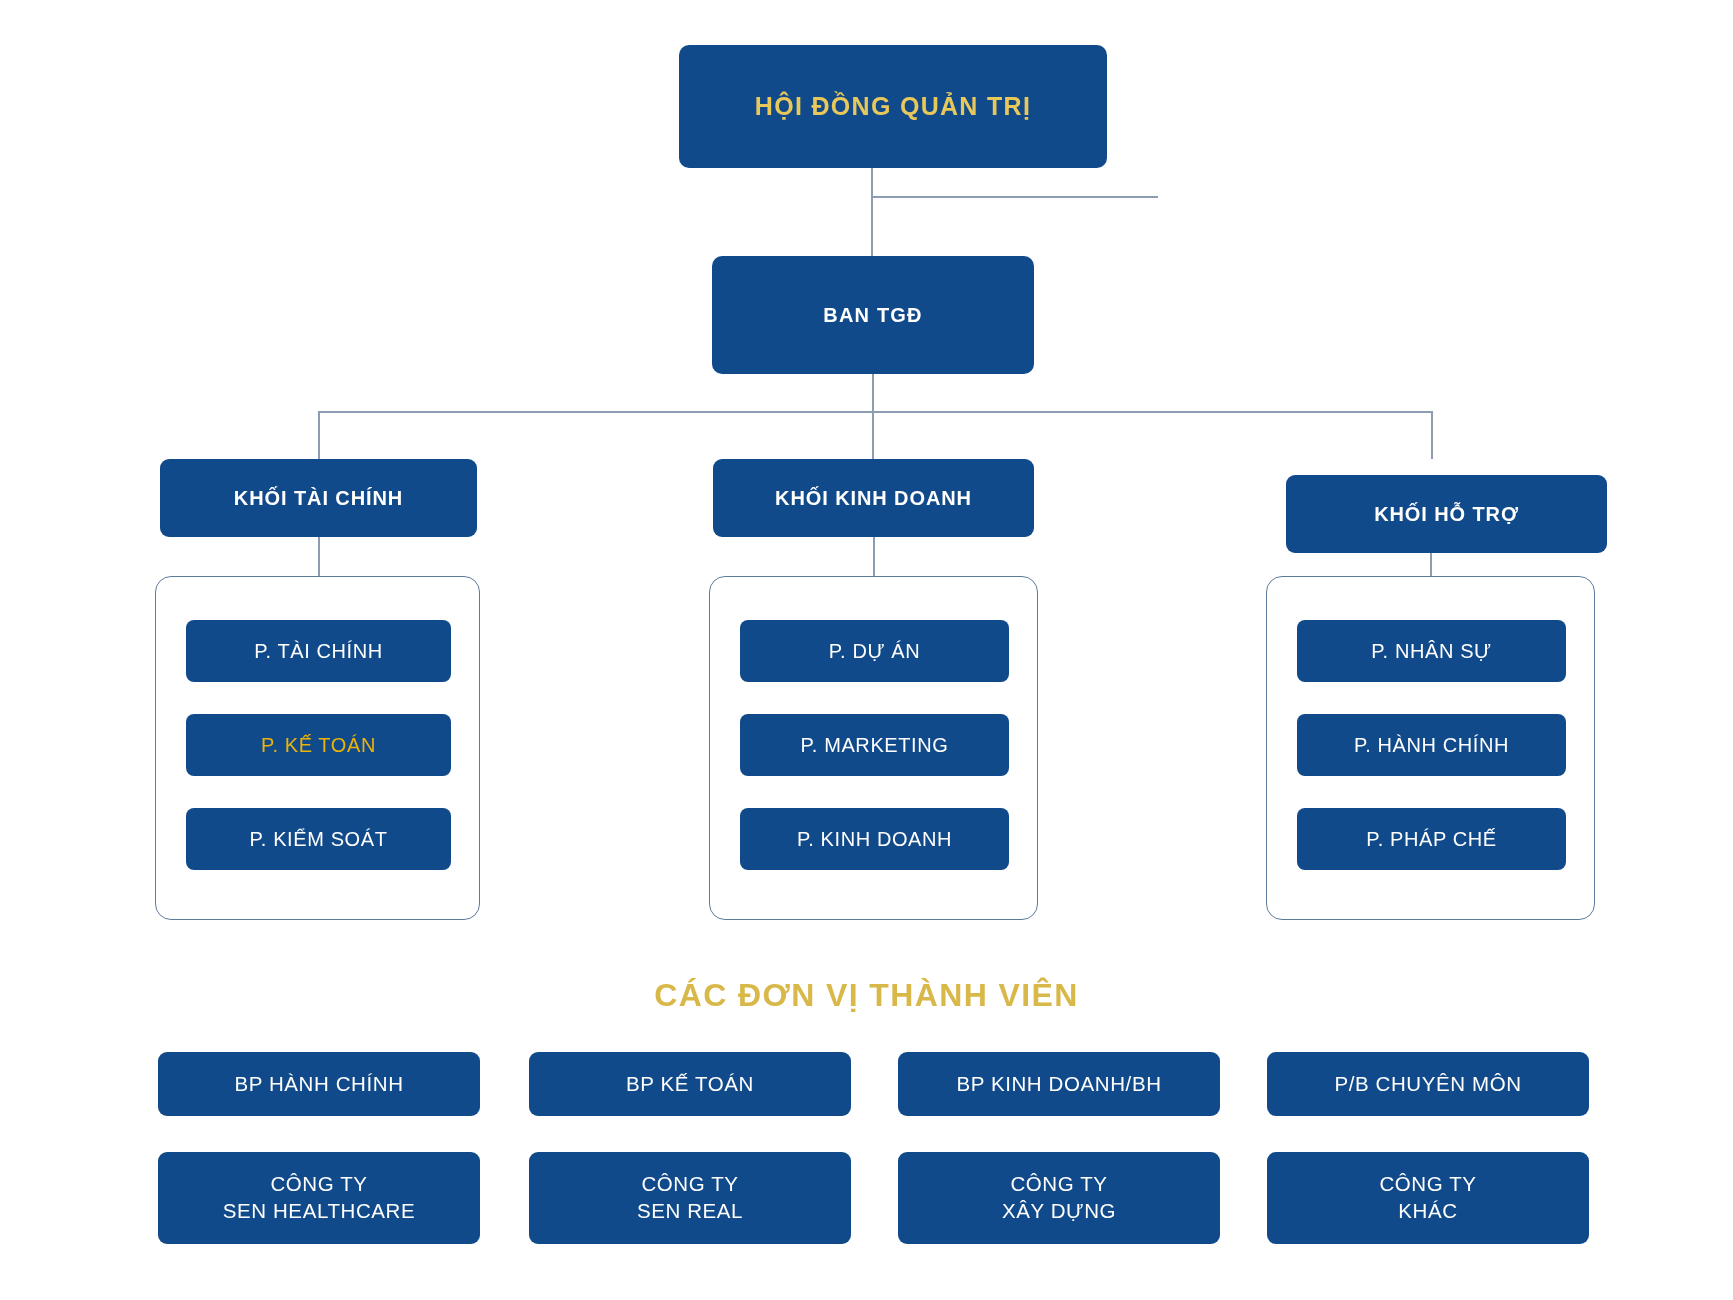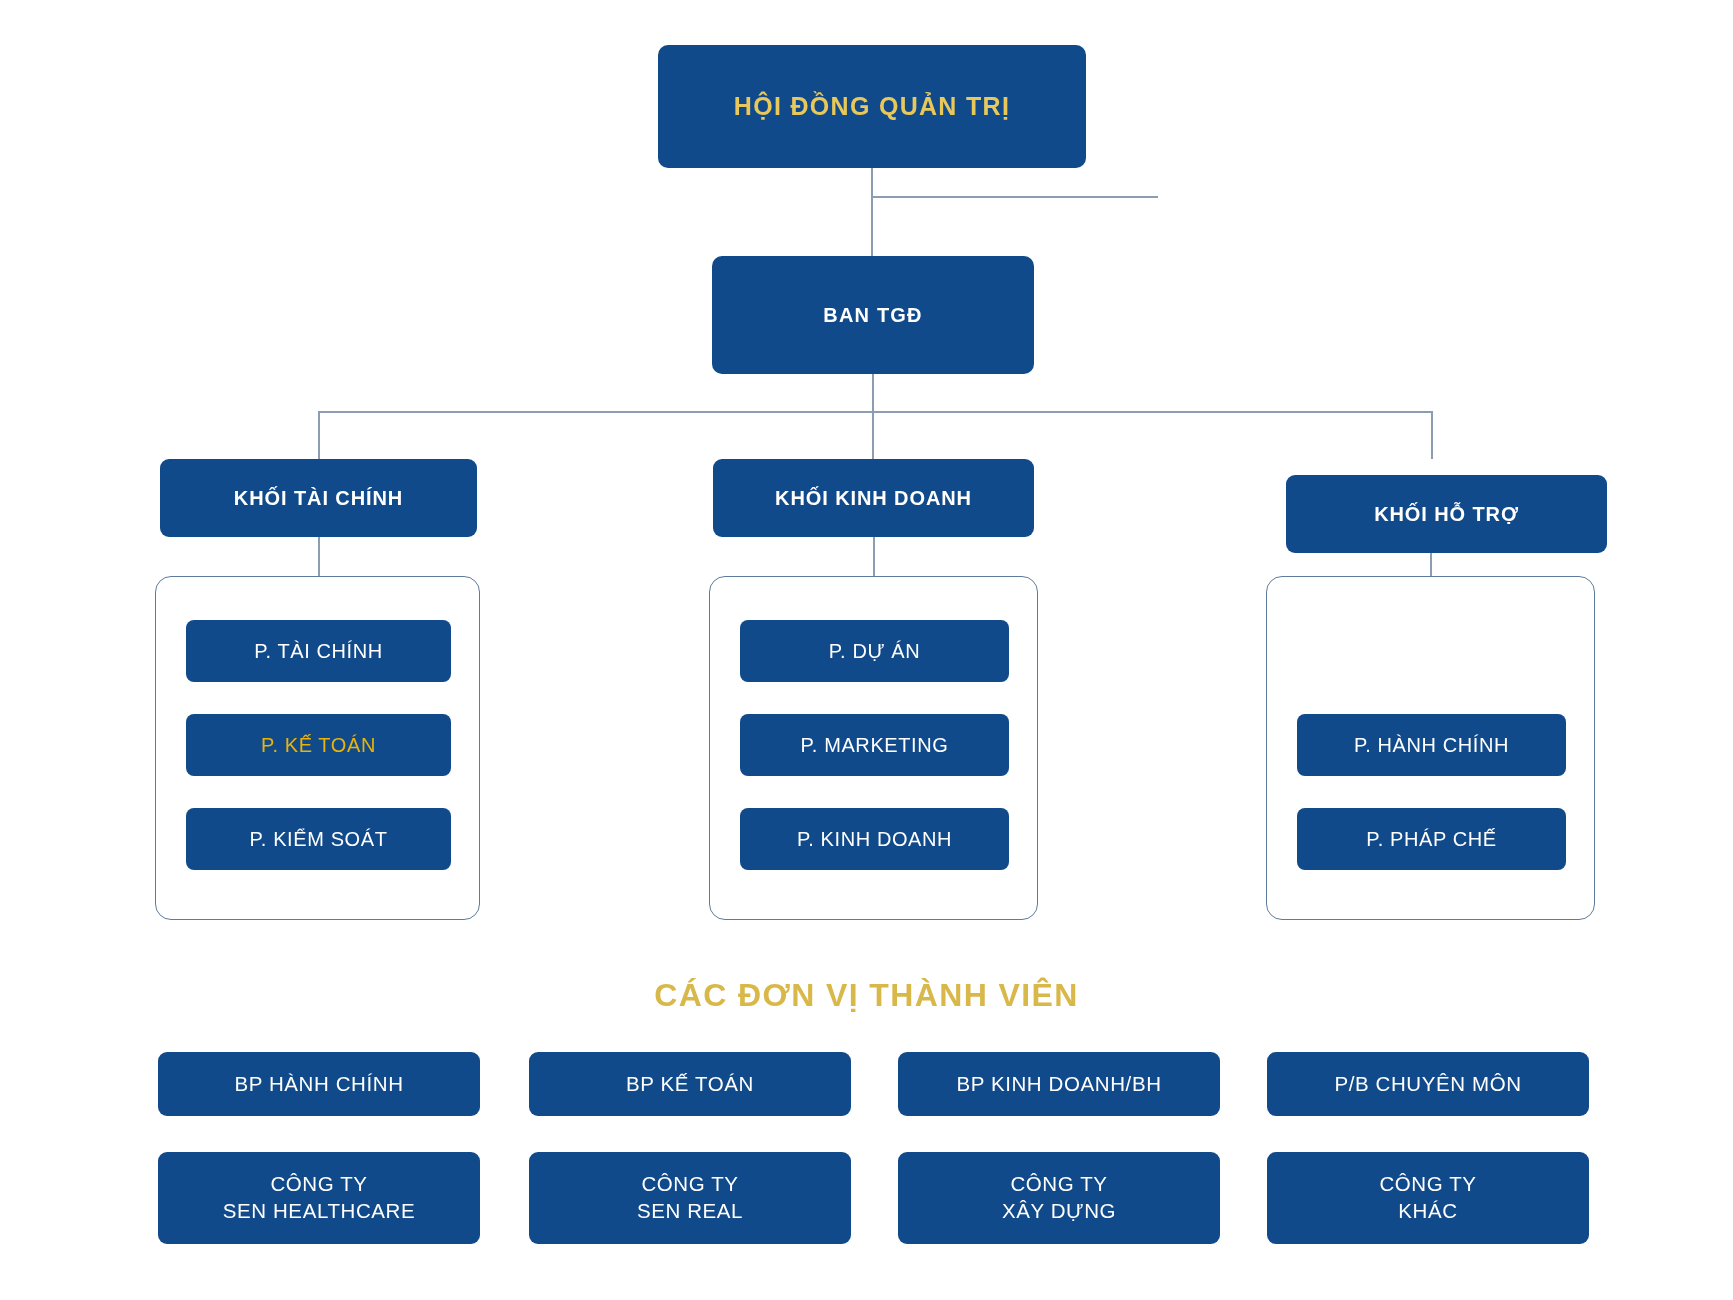--- a/index.html
+++ b/index.html
@@ -29,21 +29,21 @@
     display: flex;
     align-items: center;
     justify-content: center;
     text-align: center;
     font-weight: 700;
     letter-spacing: 0.5px;
     line-height: 1.25;
     padding: 4px 10px;
   }
 
-  .node.gold-text { color: #e8c85a; }
+  .node.gold-text { color: #e8c85a; margin-left: 21px; }
 
   
   #node-board {
     left: 658px; top: 45px;
     width: 428px; height: 123px;
     font-size: 25px;
     letter-spacing: 1.3px;
     border-radius: 10px;
   }
 
@@ -223,20 +223,23 @@
   <div class="node dept c1 r0" style="background: rgb(17, 74, 138); color: rgb(255, 255, 255);">
     <span>P. DỰ ÁN</span>
   </div>
   <div class="node dept c1 r1" style="background: rgb(17, 74, 138); color: rgb(255, 255, 255);">
     <span>P. MARKETING</span>
   </div>
   <div class="node dept c1 r2" style="background: rgb(17, 74, 138); color: rgb(255, 255, 255);">
     <span>P. KINH DOANH</span>
   </div>
 
+  <div class="node dept c2 r0" style="background: rgb(17, 74, 138); color: rgb(255, 255, 255);">
+    <span>P. NHÂN SỰ</span>
+  </div>
   <div class="node dept c2 r1" style="background: rgb(17, 74, 138); color: rgb(255, 255, 255);">
     <span>P. HÀNH CHÍNH</span>
   </div>
   <div class="node dept c2 r2" style="background: rgb(17, 74, 138); color: rgb(255, 255, 255);">
     <span>P. PHÁP CHẾ</span>
   </div>
 
   <div id="members-title" style="color: rgb(217, 184, 74);">CÁC ĐƠN VỊ THÀNH VIÊN</div>
 
   <div class="node unit unit-row uc0" style="background: rgb(17, 74, 138); color: rgb(255, 255, 255);">

